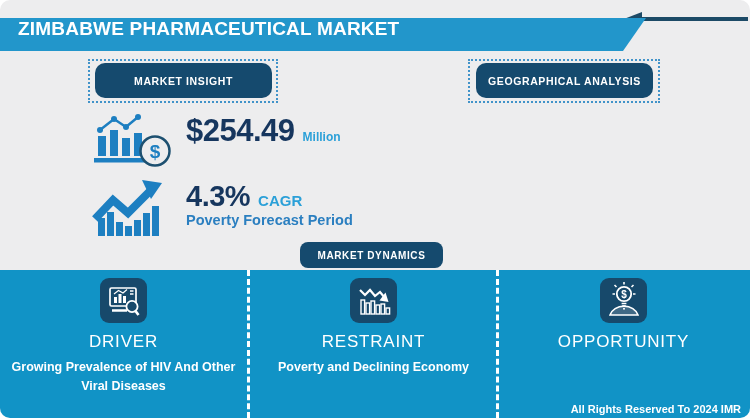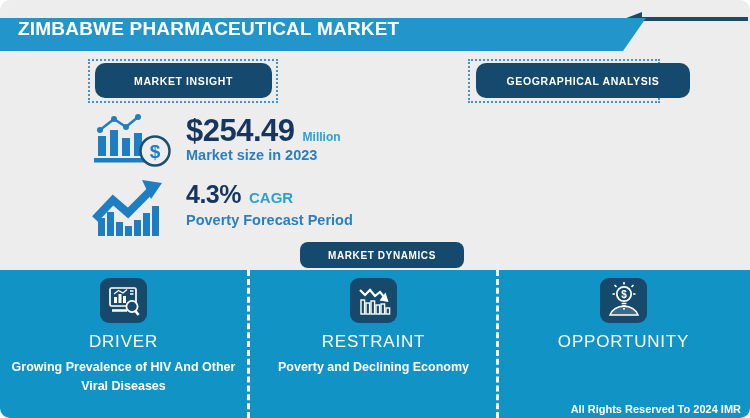--- a/index.html
+++ b/index.html
@@ -27,32 +27,32 @@
   .dotted-frame { position: absolute; border: 2px dotted #4193c9; }
   .frame-insight { left: 88px; top: 59px; width: 190px; height: 44px; }
   .frame-geo { left: 468px; top: 59px; width: 192px; height: 44px; }
   .pill {
     position: absolute; background: #154a6e; border-radius: 10px;
     color: #ffffff; font-weight: bold; font-size: 10.5px; letter-spacing: 0.6px;
     display: flex; align-items: center; justify-content: center; border: none; cursor: pointer;
     font-family: "Liberation Sans", sans-serif;
   }
   .pill-insight { left: 95px; top: 63px; width: 177px; height: 35px; }
-  .pill-geo { left: 476px; top: 63px; width: 214px; height: 35px; }
-  .pill-dynamics { left: 300px; top: 242px; width: 164px; height: 26px; border-radius: 8px; font-size: 10px; }
+  .pill-geo { left: 476px; top: 63px; width: 177px; height: 35px; }
+  .pill-dynamics { left: 300px; top: 242px; width: 143px; height: 26px; border-radius: 8px; font-size: 10px; }
 
   
   .stat-icon { position: absolute; }
   .icon-market-size { left: 92px; top: 114px; }
   .icon-cagr { left: 92px; top: 180px; }
   .stat-main { position: absolute; display: flex; align-items: baseline; gap: 8px; text-align: center; }
   .stat-main-1 { left: 186px; top: 113px; }
   .stat-main-2 { left: 186px; top: 180px; }
   .stat-value { color: #16365e; font-weight: bold; font-size: 31px; letter-spacing: -0.5px; }
-  .stat-value-sm { font-size: 25px; }
+  .stat-value-sm { font-size: 29px; }
   .stat-unit { color: #2ba0d8; font-weight: bold; font-size: 12px; }
   .stat-unit-sm { font-size: 15px; }
   .stat-caption { position: absolute; color: #2b7fc0; font-weight: bold; font-size: 14.5px; }
   .caption-1 { left: 186px; top: 147px; }
   .caption-2 { left: 186px; top: 212px; }
 
   
   .panels { position: absolute; left: 0; top: 270px; width: 750px; height: 148px; background: #1193c6; }
   .panel-sep { position: absolute; top: 270px; height: 148px; width: 0; border-left: 3px dashed #ffffff; z-index: 4; }
   .sep-1 { left: 247px; } .sep-2 { left: 496px; }
@@ -97,21 +97,20 @@
       <circle cx="34" cy="13" r="3" fill="#1d7fc1"></circle>
       <circle cx="46" cy="3" r="3" fill="#1d7fc1"></circle>
       <circle cx="63" cy="37" r="14.5" fill="#ededee" stroke="#1d5070" stroke-width="2.5"></circle>
       <text x="63" y="44" text-anchor="middle" font-family="Liberation Sans, sans-serif" font-size="19" font-weight="bold" fill="#1d7fc1">$</text>
     </svg>
   </div>
   <div class="stat-main stat-main-1">
     <span class="stat-value">$254.49</span>
     <span class="stat-unit">Million</span>
   </div>
-  <div class="stat-caption caption-1">Market size in 2023</div>
 
   <div class="stat-icon icon-cagr">
     <svg width="84" height="56" viewBox="0 0 84 56">
       <rect x="6" y="38" width="7" height="18" fill="#1d7fc1"></rect>
       <rect x="15" y="32" width="7" height="24" fill="#1d7fc1"></rect>
       <rect x="24" y="42" width="7" height="14" fill="#1d7fc1"></rect>
       <rect x="33" y="46" width="7" height="10" fill="#1d7fc1"></rect>
       <rect x="42" y="40" width="7" height="16" fill="#1d7fc1"></rect>
       <rect x="51" y="33" width="7" height="23" fill="#1d7fc1"></rect>
       <rect x="60" y="26" width="7" height="30" fill="#1d7fc1"></rect>

